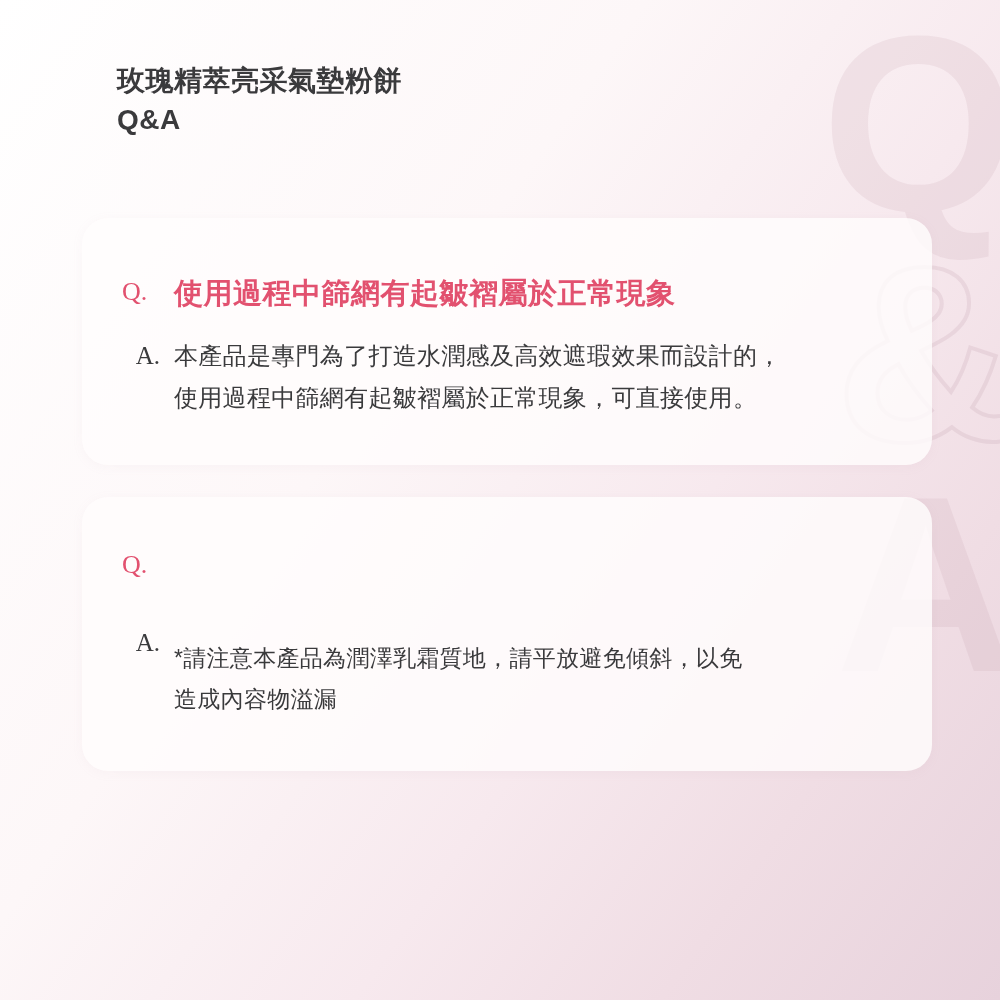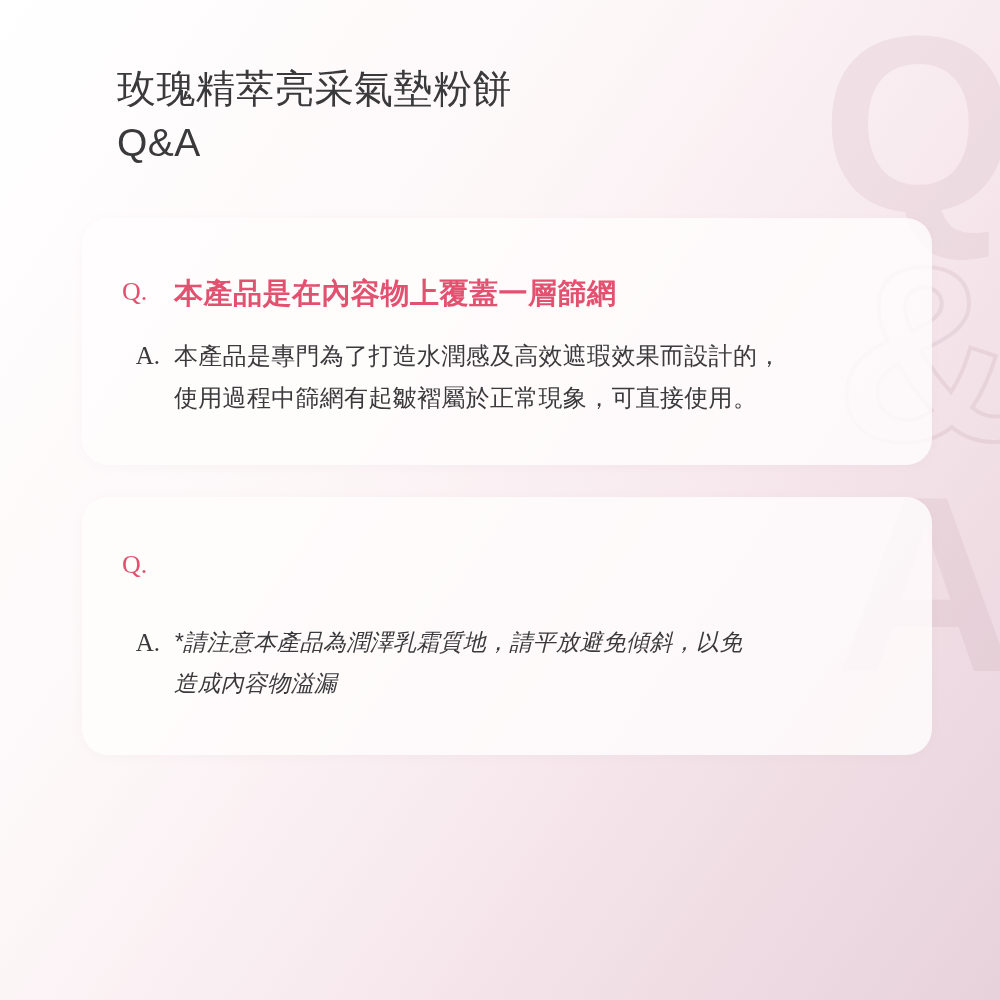--- a/index.html
+++ b/index.html
@@ -37,24 +37,24 @@
     user-select: none;
     pointer-events: none;
   }
   .watermark .wm-line { display: block; }
   .wm-amp { -webkit-text-stroke: 4px rgba(190,155,170,0.20); color: transparent; }
 
   .title {
     position: absolute;
     left: 117px;
     top: 62px;
-    font-size: 39px;
+    font-size: 28px;
     line-height: 1.38;
     color: #3a3a3c;
-    font-weight: 400;
+    font-weight: 700;
     letter-spacing: 0.5px;
     white-space: pre-line;
   }
 
   .cards {
     position: absolute;
     left: 82px;
     top: 218px;
     width: 850px;
   }
@@ -111,22 +111,21 @@
     letter-spacing: 0.3px;
     white-space: pre-line;
     font-weight: 400;
   }
   .a-note {
     color: #3a3a3c;
     font-size: 23px;
     line-height: 1.76;
     letter-spacing: 0.3px;
     white-space: pre-line;
-    margin-top: 4px;
-    font-style: italic;
+    margin-top: 20px;
   }
 
   .answer-block { padding-top: 18px; }
   .answer-block.second { padding-top: 34px; }
 </style>
 </head>
 <body>
 
 <div class="page">
 
@@ -137,21 +136,21 @@
   </div>
 
   <div class="title">玫瑰精萃亮采氣墊粉餅
 Q&amp;A</div>
 
   <div class="cards">
 
     <div class="card">
       <div class="qa-row">
         <div class="marker">Q.</div>
-        <div class="q-text">本產品是在內容物上覆蓋一層篩網</div>
+        <div class="q-text">使用過程中篩網有起皺褶屬於正常現象</div>
       </div>
       <div class="qa-row answer-block">
         <div class="marker a">A.</div>
         <div class="a-text">本產品是專門為了打造水潤感及高效遮瑕效果而設計的，
 使用過程中篩網有起皺褶屬於正常現象，可直接使用。</div>
       </div>
     </div>
 
     <div class="card second">
       <div class="qa-row">

